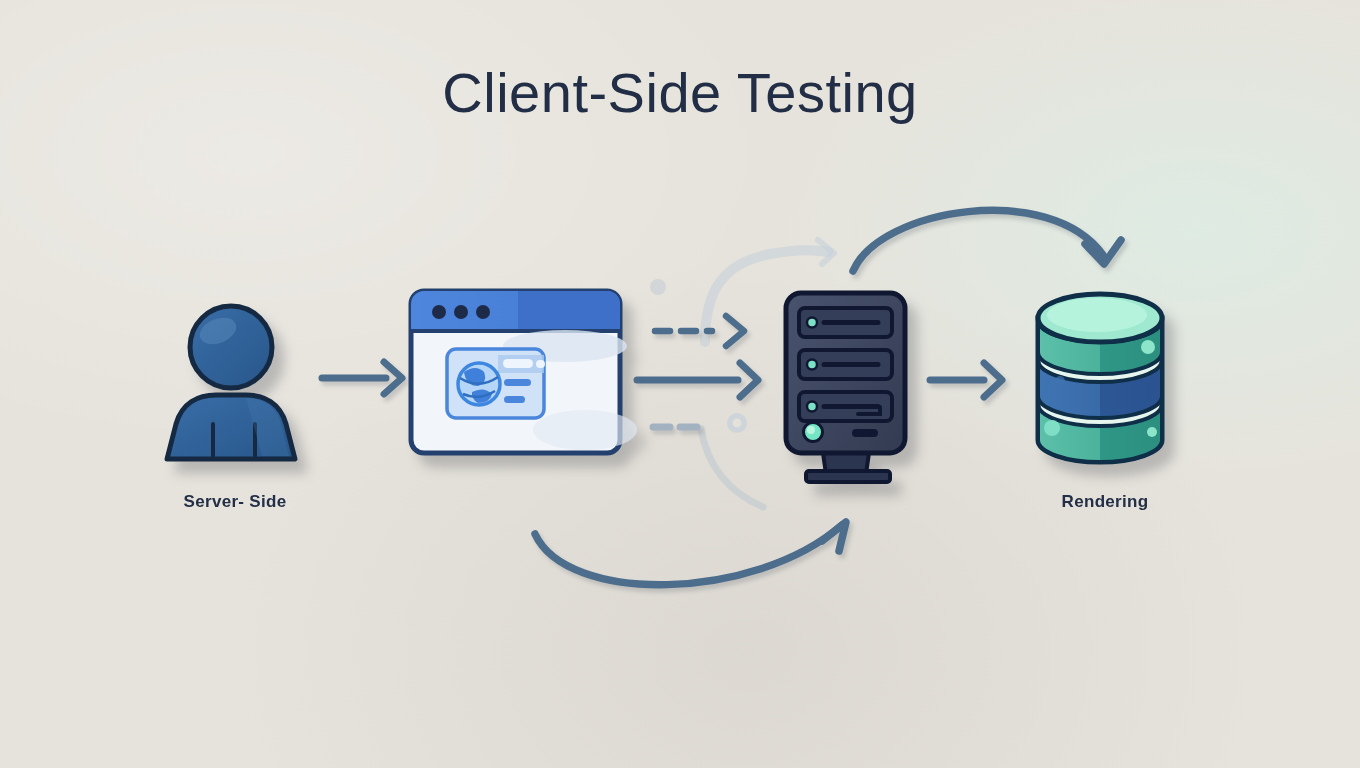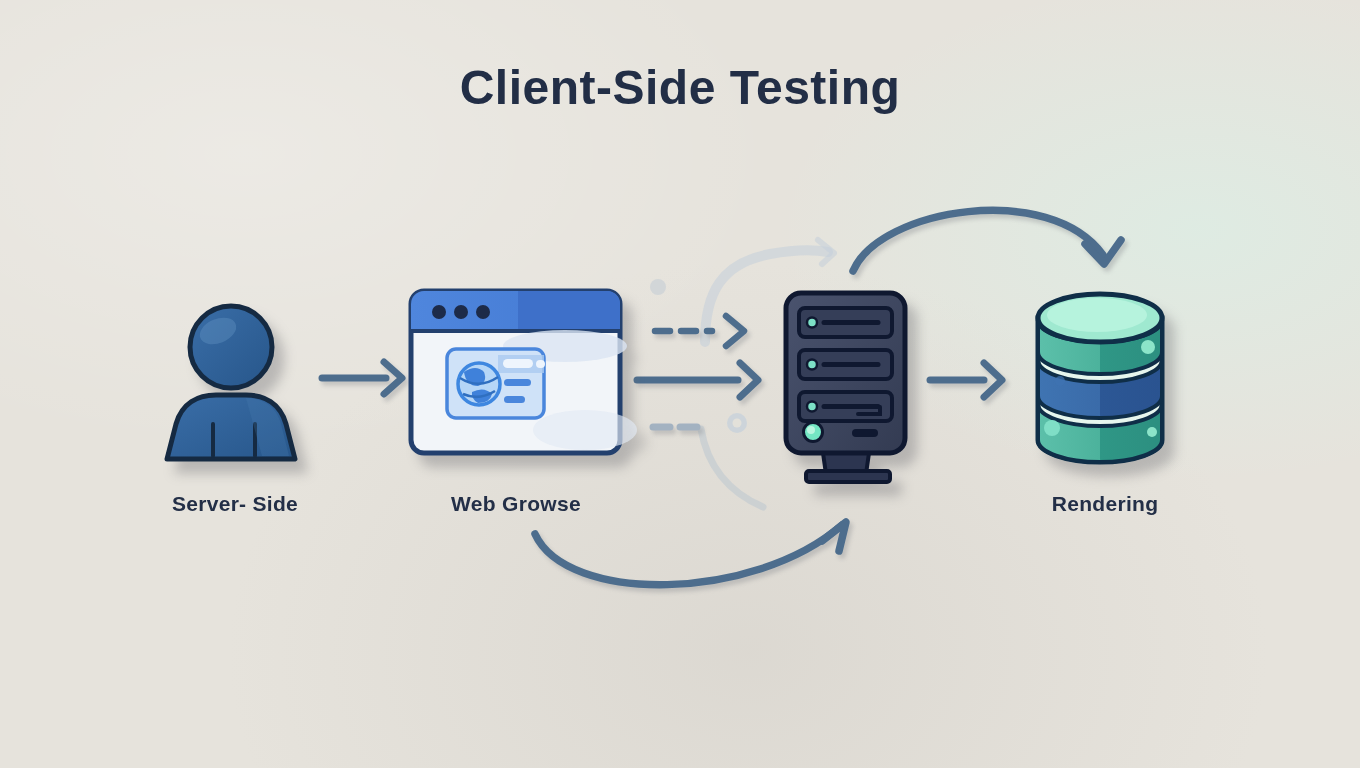--- a/index.html
+++ b/index.html
@@ -7,25 +7,25 @@
     position:relative;width:1360px;height:768px;overflow:hidden;
     background:
       radial-gradient(900px 500px at 18% 20%, rgba(255,255,255,.25), rgba(255,255,255,0) 60%),
       radial-gradient(700px 420px at 88% 30%, rgba(216,242,232,.55), rgba(216,242,232,0) 60%),
       radial-gradient(800px 600px at 55% 85%, rgba(210,206,199,.5), rgba(210,206,199,0) 65%),
       #e6e3dc;
     font-family:"Liberation Sans", sans-serif;
   }
   .title{
     position:absolute;top:60px;left:0;width:100%;text-align:center;
-    font-size:48px;font-weight:700;color:#222e46;letter-spacing:.5px;
+    font-size:56px;font-weight:400;color:#222e46;letter-spacing:.5px;
   }
   .node-label{
     position:absolute;top:492px;transform:translateX(-50%);
-    font-size:21px;font-weight:700;color:#232f47;white-space:nowrap;letter-spacing:.3px;
+    font-size:17px;font-weight:700;color:#232f47;white-space:nowrap;letter-spacing:.3px;
   }
   .lbl-user{left:235px}
   .lbl-browser{left:516px}
   .lbl-server{left:856px}
   .lbl-database{left:1105px}
   svg.layer{position:absolute;left:0;top:0;}
   .icon-shadow{filter:drop-shadow(10px 12px 6px rgba(110,110,116,.38));}
   .arrow-shadow{filter:drop-shadow(3px 4px 2px rgba(130,132,138,.35));}
 </style>
 </head>
@@ -177,16 +177,15 @@
       <circle cx="1148" cy="347" r="7" fill="#8ce4c9"></circle>
       <circle cx="1060" cy="381" r="5" fill="#3f74b2" opacity="0.7"></circle>
       <circle cx="1052" cy="428" r="8" fill="#7fdec6"></circle>
       <circle cx="1152" cy="432" r="5" fill="#8ce4c9"></circle>
       <ellipse cx="1100" cy="318" rx="62" ry="24" fill="#9fe9d0" stroke="#0f2e48" stroke-width="5"></ellipse>
       <ellipse cx="1097" cy="315" rx="50" ry="17" fill="#bdf5e2" opacity="0.75"></ellipse>
     </g>
   </svg>
 
   <div class="node-label lbl-user">Server- Side</div>
-  <div class="node-label lbl-browser">Web Growse</div>
   <div class="node-label lbl-database">Rendering</div>
 
 </div>
 
 </body></html>

